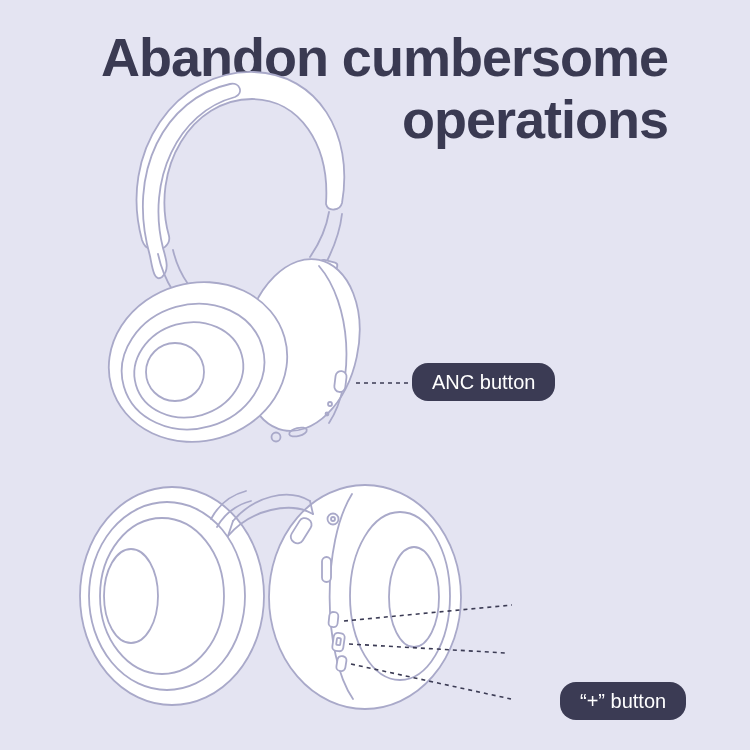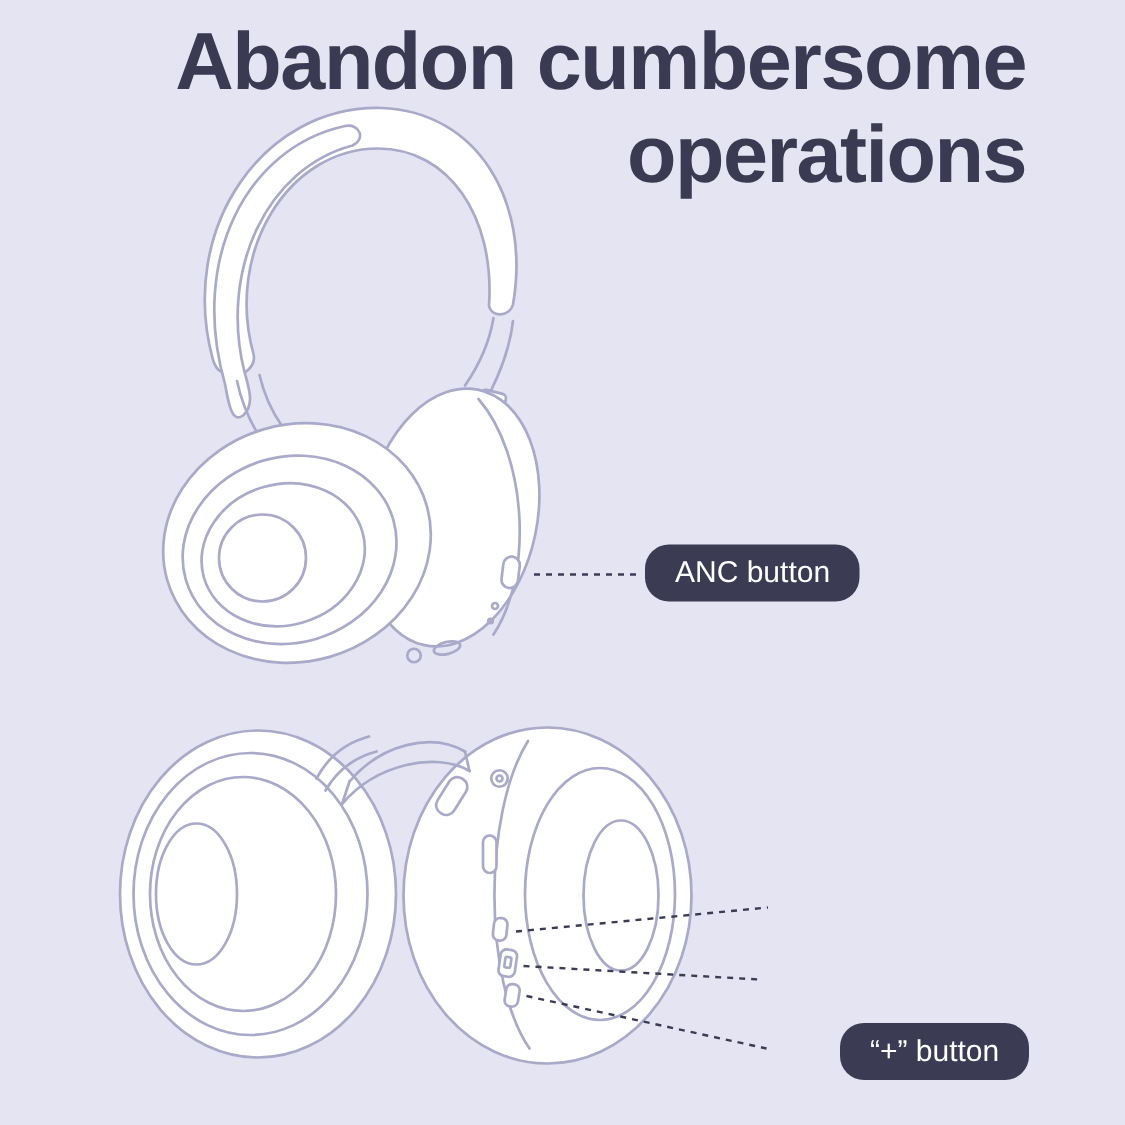--- a/index.html
+++ b/index.html
@@ -2,31 +2,31 @@
 <html><head>
 <meta charset="utf-8">
 <style>
   html,body{margin:0;padding:0;background:#cfcfe0;}
   .page{
     position:relative;width:750px;height:750px;overflow:hidden;
     background:#E4E4F2;
     font-family:"Liberation Sans",sans-serif;
   }
   .title{
-    position:absolute;top:10px;right:66px;margin:0;
+    position:absolute;top:10px;right:66px;margin:16px;
     text-align:right;font-size:54px;font-weight:bold;
     line-height:1.15;letter-spacing:-1px;color:#3A3A52;
   }
   svg.art{position:absolute;left:0;top:0;display:block;}
   .pill{
     position:absolute;background:#3B3B54;color:#FFFFFF;
     font-size:20px;line-height:1;padding:9px 20px;border-radius:16px;
     white-space:nowrap;
   }
-  .pill-anc{left:430px;top:363px;}
+  .pill-anc{left:412px;top:363px;}
   .pill-minus{left:514px;top:587px;}
   .pill-power{left:509px;top:636px;}
   .pill-plus{left:513px;top:682px;margin-left:47px;}
 </style>
 </head>
 <body>
 
 <div class="page">
 
   <h1 class="title"><span>Abandon cumbersome</span><br><span>operations</span></h1>

